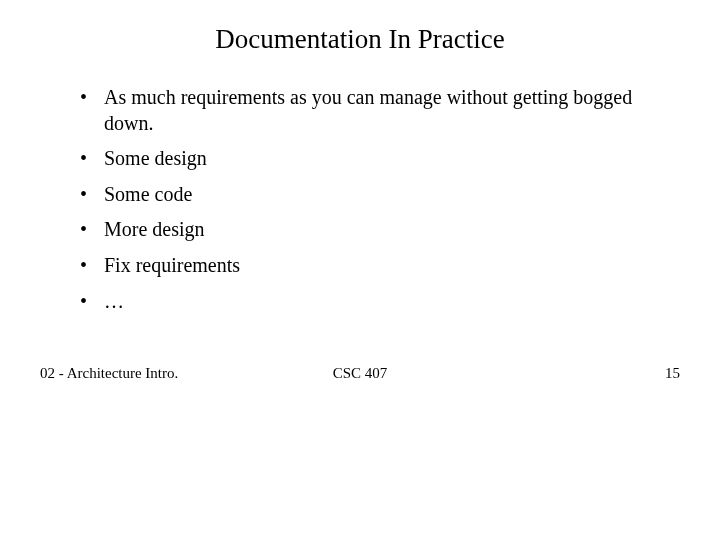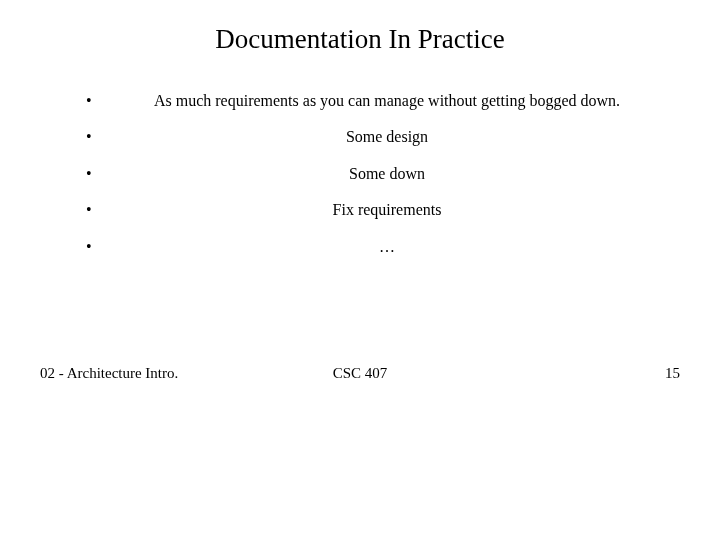--- a/index.html
+++ b/index.html
@@ -26,25 +26,24 @@
   .body {
     padding: 20px 40px 0 40px;
   }
   ul.bullets {
     margin: 0;
     padding-left: 54px;
     list-style: none;
   }
   ul.bullets li {
     position: relative;
-    font-size: 16px;
+    font-size: 20px;
     line-height: 1.28;
-    margin: 16px;
+    margin: 10px;
     padding: 0;
-    text-align: center;
   }
   ul.bullets li::before {
     content: "•";
     position: absolute;
     left: -24px;
     top: 0;
   }
   .footer {
     position: absolute;
     left: 0;
@@ -67,21 +66,22 @@
 <body>
 
 <div class="slide">
 
   <div class="title">Documentation In Practice</div>
 
   <div class="body">
     <ul class="bullets">
       <li>As much requirements as you can manage without getting bogged down.</li>
       <li>Some design</li>
-      <li>Some down</li>
+      <li>Some code</li>
+      <li>More design</li>
       <li>Fix requirements</li>
       <li>…</li>
     </ul>
   </div>
 
   <div class="footer">
     <span>02 - Architecture Intro.</span>
     <span class="center">CSC 407</span>
     <span>15</span>
   </div>

